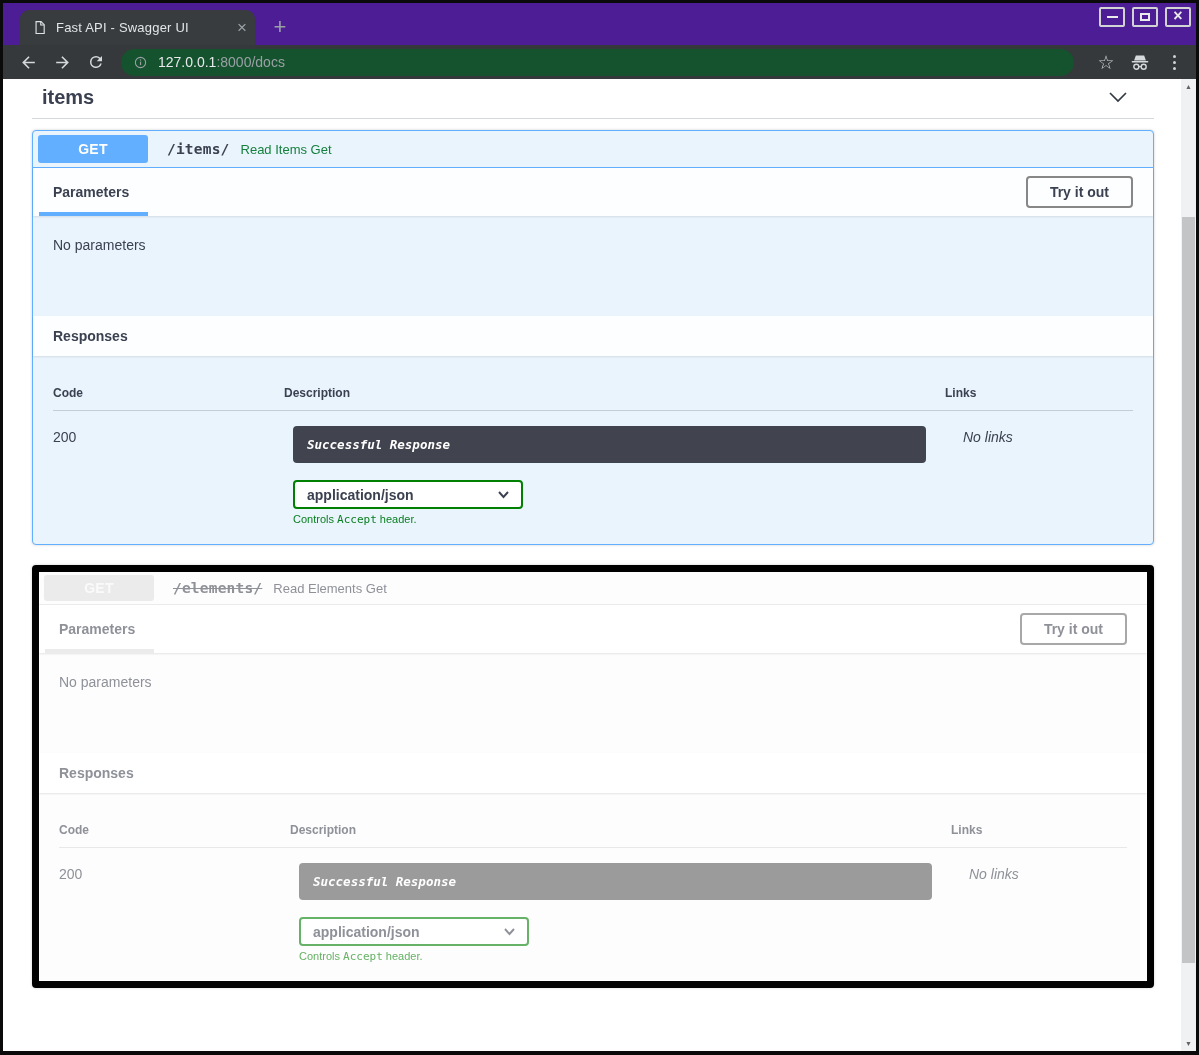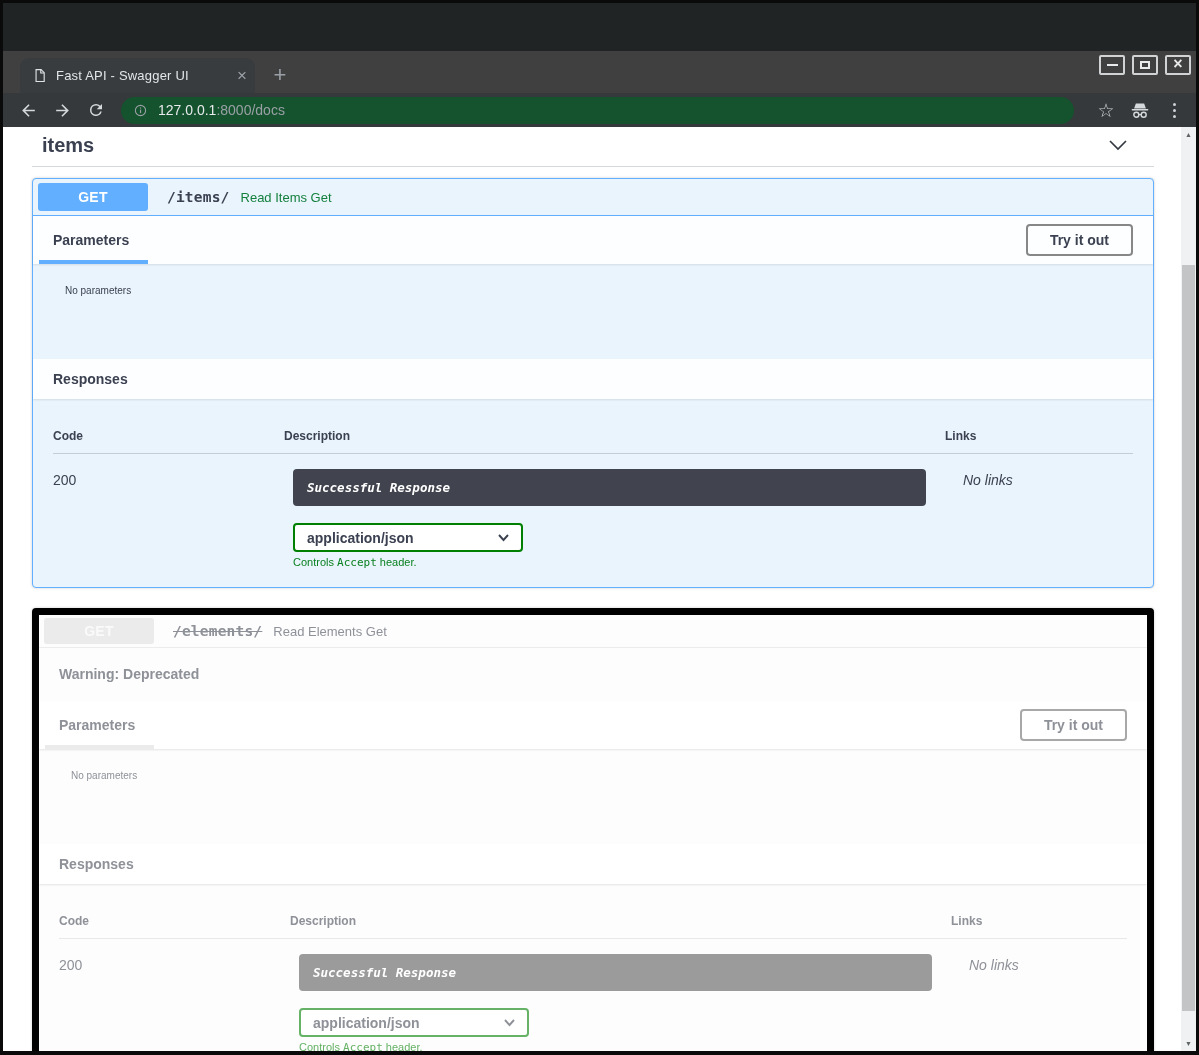--- a/index.html
+++ b/index.html
@@ -3,22 +3,22 @@
 <meta charset="utf-8">
 <style>
   * { box-sizing: border-box; }
   html,body { margin:0; padding:0; background:#e0e0e0; font-family:"Liberation Sans", sans-serif; }
 
   
   .window { width:1199px; height:1055px; border:3px solid #0a0a0b; border-bottom-width:4px;
             background:#212425; display:flex; flex-direction:column; }
 
   
-  .tabbar { height:42px; flex:none; background:#404040; position:relative;
-            display:flex; align-items:flex-end; padding-left:17px;margin-top:48px; }
+  .tabbar { height:42px; flex:none; background:#4c1d95; position:relative;
+            display:flex; align-items:flex-end; padding-left:17px; }
   .tab { width:235px; height:35px; background:#383c3f; border-radius:9px 9px 0 0;
          display:flex; align-items:center; padding:0 8px 0 12px; color:#e3e5e7; font-size:13px; }
   .favicon { display:flex; flex:none; }
   .tab-title { flex:1; margin-left:9px; white-space:nowrap; overflow:hidden; letter-spacing:.2px; }
   .tab-close { color:#9aa0a6; font-size:17px; line-height:1; margin-left:6px; flex:none; cursor:default; }
   .newtab { width:30px; height:30px; margin:0 0 3px 10px; display:flex; align-items:center;
             justify-content:center; color:#9aa0a6; font-size:22px; font-weight:400; }
   .win-controls { position:absolute; top:4px; right:5px; display:flex; gap:7px; }
   .wc { width:26px; height:20px; border:2px solid #d2d3d4; border-radius:2px;
         display:flex; align-items:center; justify-content:center; color:#e9eaeb; }
@@ -86,21 +86,21 @@
   .tab-item::after { content:""; position:absolute; left:-14px; right:-19px; bottom:0;
                      height:4px; background:#61affe; }
   .deprecated .tab-item { color:#8f9199; }
   .deprecated .tab-item::after { background:#ebebeb; }
   .sec-title { font-size:14px; font-weight:bold; color:#3b4151; }
   .deprecated .sec-title { color:#8f9199; }
   .try-btn { border:2px solid #878787; border-radius:4px; background:transparent; color:#3b4151;
              font-family:inherit; font-weight:bold; font-size:14px; padding:6px 22px; cursor:pointer; }
   .deprecated .try-btn { border-color:#a8a8a8; color:#8f9199; }
 
-  .empty-params { padding:21px 32px 63px; font-size:10px; color:#3b4151; }
+  .empty-params { padding:21px 20px 63px; font-size:14px; color:#3b4151; }
   .deprecated .empty-params { color:#8f9199; }
 
   .resp-table { padding:18px 20px 18px; }
   .resp-grid-head { display:grid; grid-template-columns:231px 661px 1fr; font-size:12px;
                     font-weight:bold; color:#3b4151; padding:12px 0 10px;
                     border-bottom:1px solid rgba(59,65,81,.22); }
   .deprecated .resp-grid-head { color:#8f9199; border-color:#e6e8e9; }
   .resp-grid-row { display:grid; grid-template-columns:231px 661px 1fr; padding-top:15px;
                    font-size:14px; color:#3b4151;gap:9px; }
   .deprecated .resp-grid-row { color:#8f9199; }
@@ -248,21 +248,20 @@
           </div>
         </div>
       </div>
 
       <div class="opblock deprecated">
         <div class="summary">
           <span class="method-badge">GET</span>
           <span class="op-path">/elements/</span>
           <span class="op-desc">Read Elements Get</span>
         </div>
-        <div class="op-warning">Warning: Deprecated</div>
         <div class="sec-header">
           <span class="tab-item">Parameters</span>
           <button class="try-btn">Try it out</button>
         </div>
         <div class="empty-params">No parameters</div>
         <div class="sec-header resp">
           <span class="sec-title">Responses</span>
         </div>
         <div class="resp-table">
           <div class="resp-grid-head">

